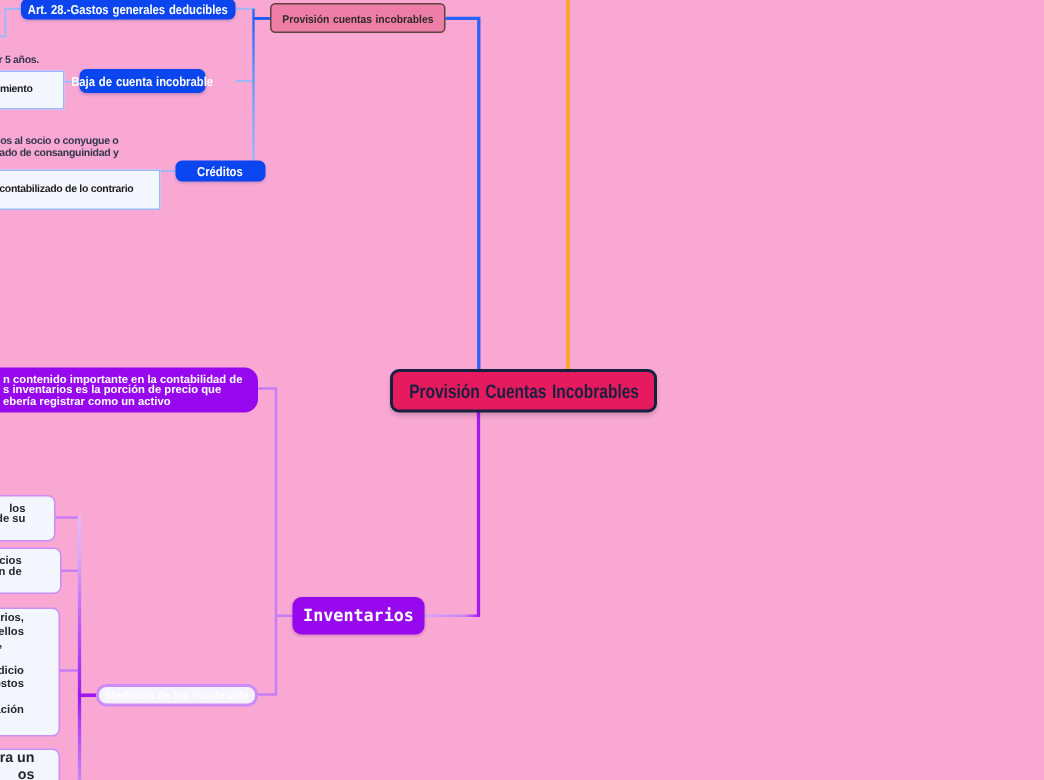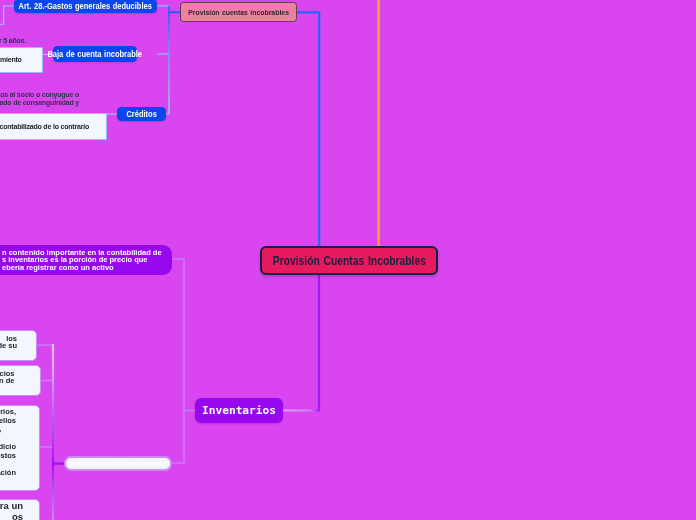--- a/index.html
+++ b/index.html
@@ -1,18 +1,18 @@
 <!DOCTYPE html>
 <html><head>
 <meta charset="utf-8">
 <style>
   html,body{margin:0;padding:0;}
   body{width:696px;height:520px;background:#f0f4fd;overflow:hidden;
        font-family:"Liberation Sans",sans-serif;}
-  #canvas{position:relative;width:696px;height:520px;overflow:hidden;background:#d946ef;}
+  #canvas{position:relative;width:696px;height:520px;overflow:hidden;background:#f9a8d4;}
   svg#lines{position:absolute;left:0;top:0;width:696px;height:520px;pointer-events:none;}
   .node{position:absolute;box-sizing:border-box;display:flex;align-items:center;
         justify-content:center;}
   .node>span{display:block;}
 
   .pill-blue{background:#0a45ef;border-radius:4.5px;color:#fff;font-weight:bold;
     white-space:nowrap;box-shadow:0 1px 2px rgba(20,40,120,.22);}
   .pill-blue>span{font-size:8.7px;transform:scaleX(0.864);word-spacing:0.6px;}
 
   .pill-pink{background:#ef7ea7;border:1.9px solid #5d433c;border-radius:3.5px;color:#2e2a26;
@@ -112,21 +112,21 @@
   </svg>
 
   <div class="node pill-blue" style="left:14px;top:-1px;width:143px;height:13.5px;">
     <span>Art. 28.-Gastos generales deducibles</span>
   </div>
 
   <div class="node pill-blue" style="left:53px;top:46px;width:84px;height:16px;">
     <span>Baja de cuenta incobrable</span>
   </div>
 
-  <div class="node pill-blue" style="left:117px;top:107px;width:49px;height:14px;">
+  <div class="node pill-blue" style="left:117px;top:107px;width:60px;height:14px;">
     <span>Créditos</span>
   </div>
 
   <div class="node pill-pink" style="left:180px;top:2px;width:117px;height:20px;">
     <span>Provisión cuentas incobrables</span>
   </div>
 
   <div class="note" style="left:-62px;top:47px;width:104.7px;height:26.2px;padding-right:20px;justify-content:flex-end;text-align:right;">
     <span>cimiento</span>
   </div>

